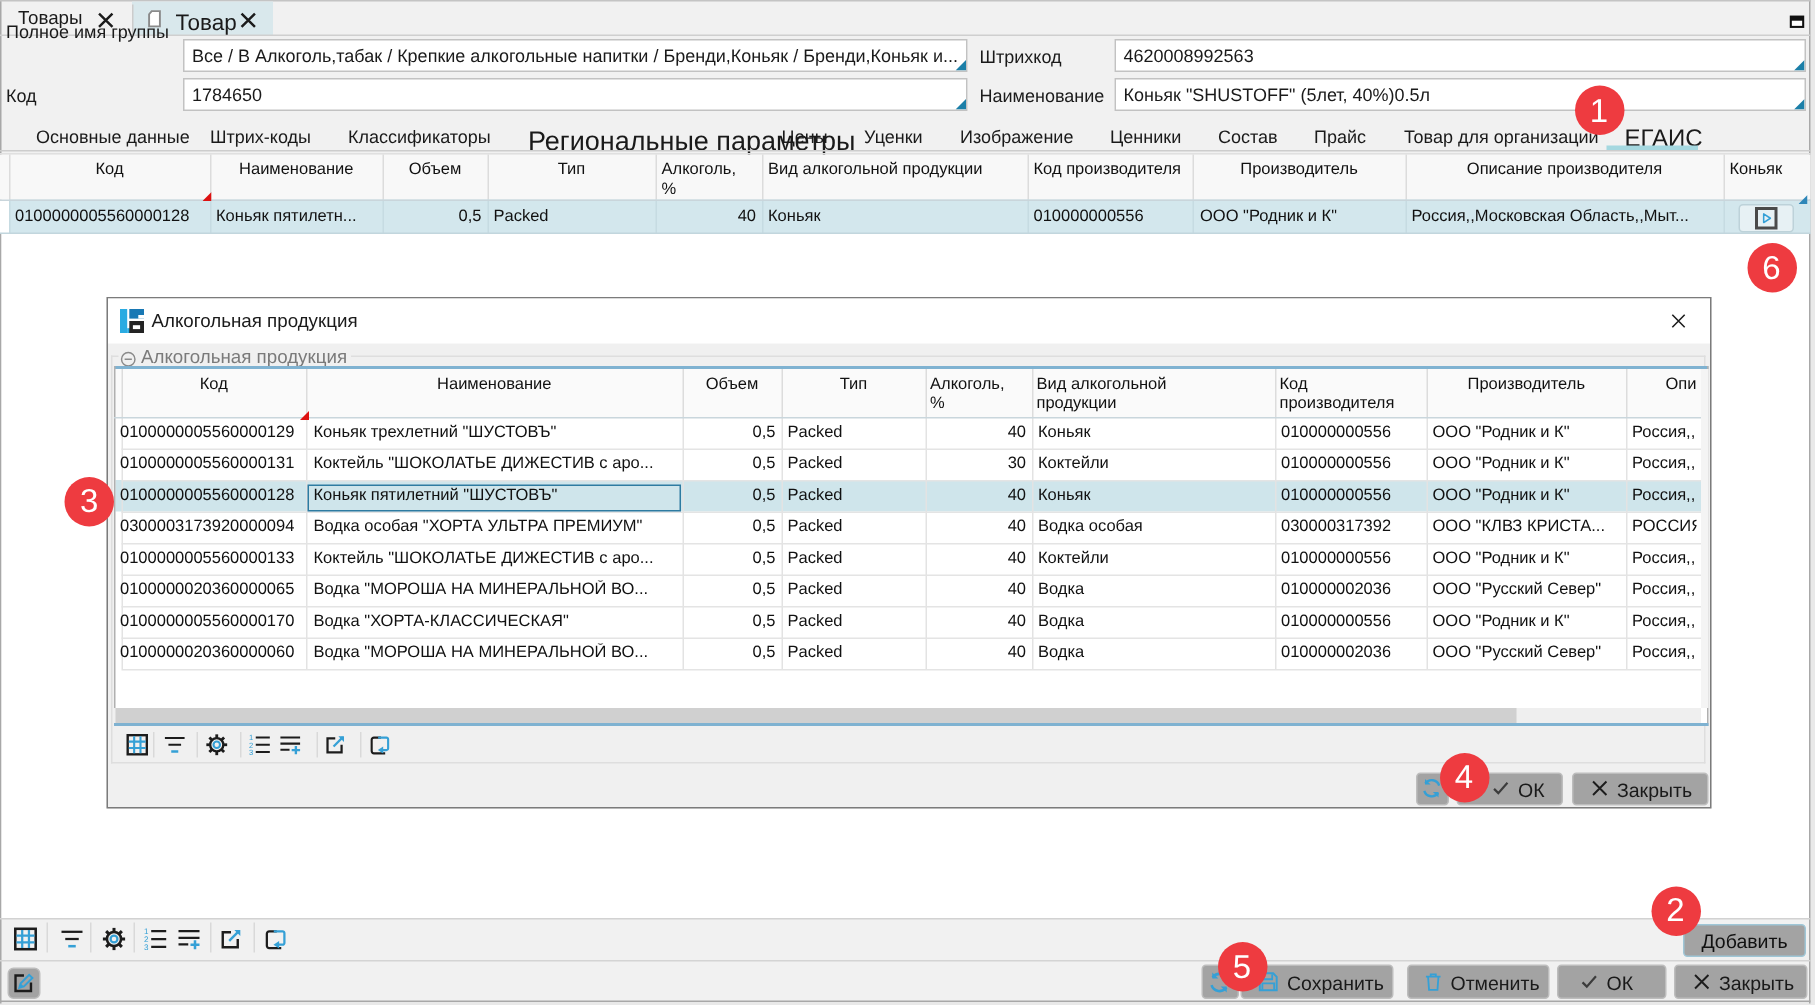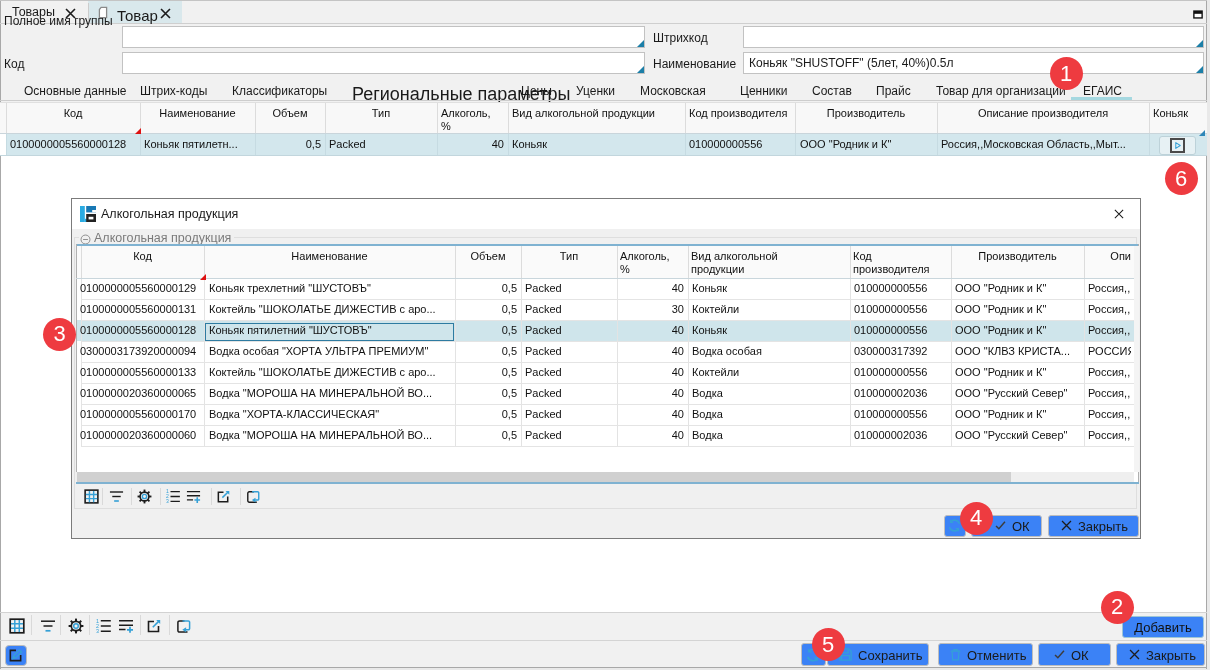--- a/index.html
+++ b/index.html
@@ -1,17 +1,17 @@
 <!DOCTYPE html>
 <html><head><meta charset="utf-8"><style>
 html,body{margin:0;padding:0}
 *{box-sizing:border-box}
 #app{position:relative;width:1210px;height:670px;background:#f1f1f1;font-family:"Liberation Sans",sans-serif;font-size:12px;color:#1a1a1a;overflow:hidden}
 .abs{position:absolute}
-.btn{position:absolute;background:#3b82f6;border:1px solid #bdbdbd;border-radius:3px;font-size:13px;color:#111;display:flex;align-items:center;justify-content:center}
+.btn{position:absolute;background:#a3a3a3;border:1px solid #bdbdbd;border-radius:3px;font-size:13px;color:#111;display:flex;align-items:center;justify-content:center}
 .circ{position:absolute;width:33px;height:33px;border-radius:50%;background:#ee3b40;color:#fff;font-size:22px;display:flex;align-items:center;justify-content:center;z-index:50}
 .hdrtxt{position:absolute;font-size:11px;color:#111;white-space:pre;line-height:13px}
 .cell{position:absolute;font-size:11px;color:#111;white-space:nowrap;overflow:hidden}
 .vline{position:absolute;width:1px}
 .hline{position:absolute;height:1px}
 </style></head><body>
 <div id="app">
 <div class="abs" style="left:1207px;top:0;width:3px;height:670px;background:#e9e9e9"></div>
 <div class="abs" style="left:0;top:668px;width:1210px;height:2px;background:#e9e9e9"></div>
 <div class="vline" style="left:0;top:0;height:669px;background:#a8a8a8"></div>
@@ -34,48 +34,51 @@
     </svg>
 <svg style="position:absolute;left:1192px;top:9px" width="12" height="11" viewBox="0 0 16 16">
       <rect x="1" y="2" width="14" height="12" fill="#111"></rect>
       <rect x="3" y="7" width="10" height="5" fill="#fff"></rect>
     </svg>
 <div class="abs" style="left:4px;top:14px;font-size:12px">Полное имя группы</div>
 <div class="abs" style="left:4px;top:57px;font-size:12px">Код</div>
 <div class="abs" style="left:653px;top:31px;font-size:12px">Штрихкод</div>
 <div class="abs" style="left:653px;top:57px;font-size:12px">Наименование</div>
 <div class="abs" style="left:122px;top:26px;width:523px;height:22px;background:#fff;border:1px solid #c2c2c2;overflow:hidden"></div>
+<div class="abs" style="left:128px;top:26px;width:513px;height:22px;font-size:12px;line-height:22px;white-space:nowrap;overflow:hidden">Все / В Алкоголь,табак / Крепкие алкогольные напитки / Бренди,Коньяк / Бренди,Коньяк и...</div>
 <svg style="position:absolute;left:637px;top:40px" width="7" height="7">
       <path d="M7 0v7H0z" fill="#1b7fa8"></path>
     </svg>
 <div class="abs" style="left:122px;top:52px;width:523px;height:22px;background:#fff;border:1px solid #c2c2c2;overflow:hidden"></div>
+<div class="abs" style="left:128px;top:52px;width:513px;height:22px;font-size:12px;line-height:22px;white-space:nowrap;overflow:hidden">1784650</div>
 <svg style="position:absolute;left:637px;top:66px" width="7" height="7">
       <path d="M7 0v7H0z" fill="#1b7fa8"></path>
     </svg>
 <div class="abs" style="left:743px;top:26px;width:461px;height:22px;background:#fff;border:1px solid #c2c2c2;overflow:hidden"></div>
+<div class="abs" style="left:749px;top:26px;width:451px;height:22px;font-size:12px;line-height:22px;white-space:nowrap;overflow:hidden">4620008992563</div>
 <svg style="position:absolute;left:1196px;top:40px" width="7" height="7">
       <path d="M7 0v7H0z" fill="#1b7fa8"></path>
     </svg>
 <div class="abs" style="left:743px;top:52px;width:461px;height:22px;background:#fff;border:1px solid #c2c2c2;overflow:hidden"></div>
 <div class="abs" style="left:749px;top:52px;width:451px;height:22px;font-size:12px;line-height:22px;white-space:nowrap;overflow:hidden">Коньяк "SHUSTOFF" (5лет, 40%)0.5л</div>
 <svg style="position:absolute;left:1196px;top:66px" width="7" height="7">
       <path d="M7 0v7H0z" fill="#1b7fa8"></path>
     </svg>
 <div class="abs" style="left:24px;top:84px;font-size:12px">Основные данные</div>
 <div class="abs" style="left:140px;top:84px;font-size:12px">Штрих-коды</div>
 <div class="abs" style="left:232px;top:84px;font-size:12px">Классификаторы</div>
 <div class="abs" style="left:352px;top:84px;font-size:18px">Региональные параметры</div>
 <div class="abs" style="left:521px;top:84px;font-size:12px">Цены</div>
 <div class="abs" style="left:576px;top:84px;font-size:12px">Уценки</div>
-<div class="abs" style="left:640px;top:84px;font-size:12px">Московская</div>
+<div class="abs" style="left:640px;top:84px;font-size:12px">Изображение</div>
 <div class="abs" style="left:740px;top:84px;font-size:12px">Ценники</div>
 <div class="abs" style="left:812px;top:84px;font-size:12px">Состав</div>
 <div class="abs" style="left:876px;top:84px;font-size:12px">Прайс</div>
 <div class="abs" style="left:936px;top:84px;font-size:12px">Товар для организаций</div>
-<div class="abs" style="left:1083px;top:84px;font-size:12px">ЕГАИС</div>
+<div class="abs" style="left:1083px;top:84px;font-size:16px">ЕГАИС</div>
 <div class="abs" style="left:1071px;top:97px;width:61px;height:3px;background:#a5d8e0"></div>
 <div class="hline" style="left:0;top:100px;width:1207px;background:#cdcdcd"></div>
 <div class="abs" style="left:0;top:103px;width:1207px;height:30px;background:#f8f8f8"></div>
 <div class="hline" style="left:0;top:102px;width:1207px;background:#e0e0e0"></div>
 <div class="abs" style="left:6px;top:133px;width:1201px;height:23px;background:#d3e7ed"></div>
 <div class="abs" style="left:0;top:133px;width:6px;height:23px;background:#fff"></div>
 <div class="vline" style="left:6px;top:103px;height:30px;background:#dcdcdc"></div>
 <div class="vline" style="left:6px;top:133px;height:23px;background:#c6dbe2"></div>
 <div class="vline" style="left:140px;top:103px;height:30px;background:#dcdcdc"></div>
 <div class="vline" style="left:140px;top:133px;height:23px;background:#c6dbe2"></div>

